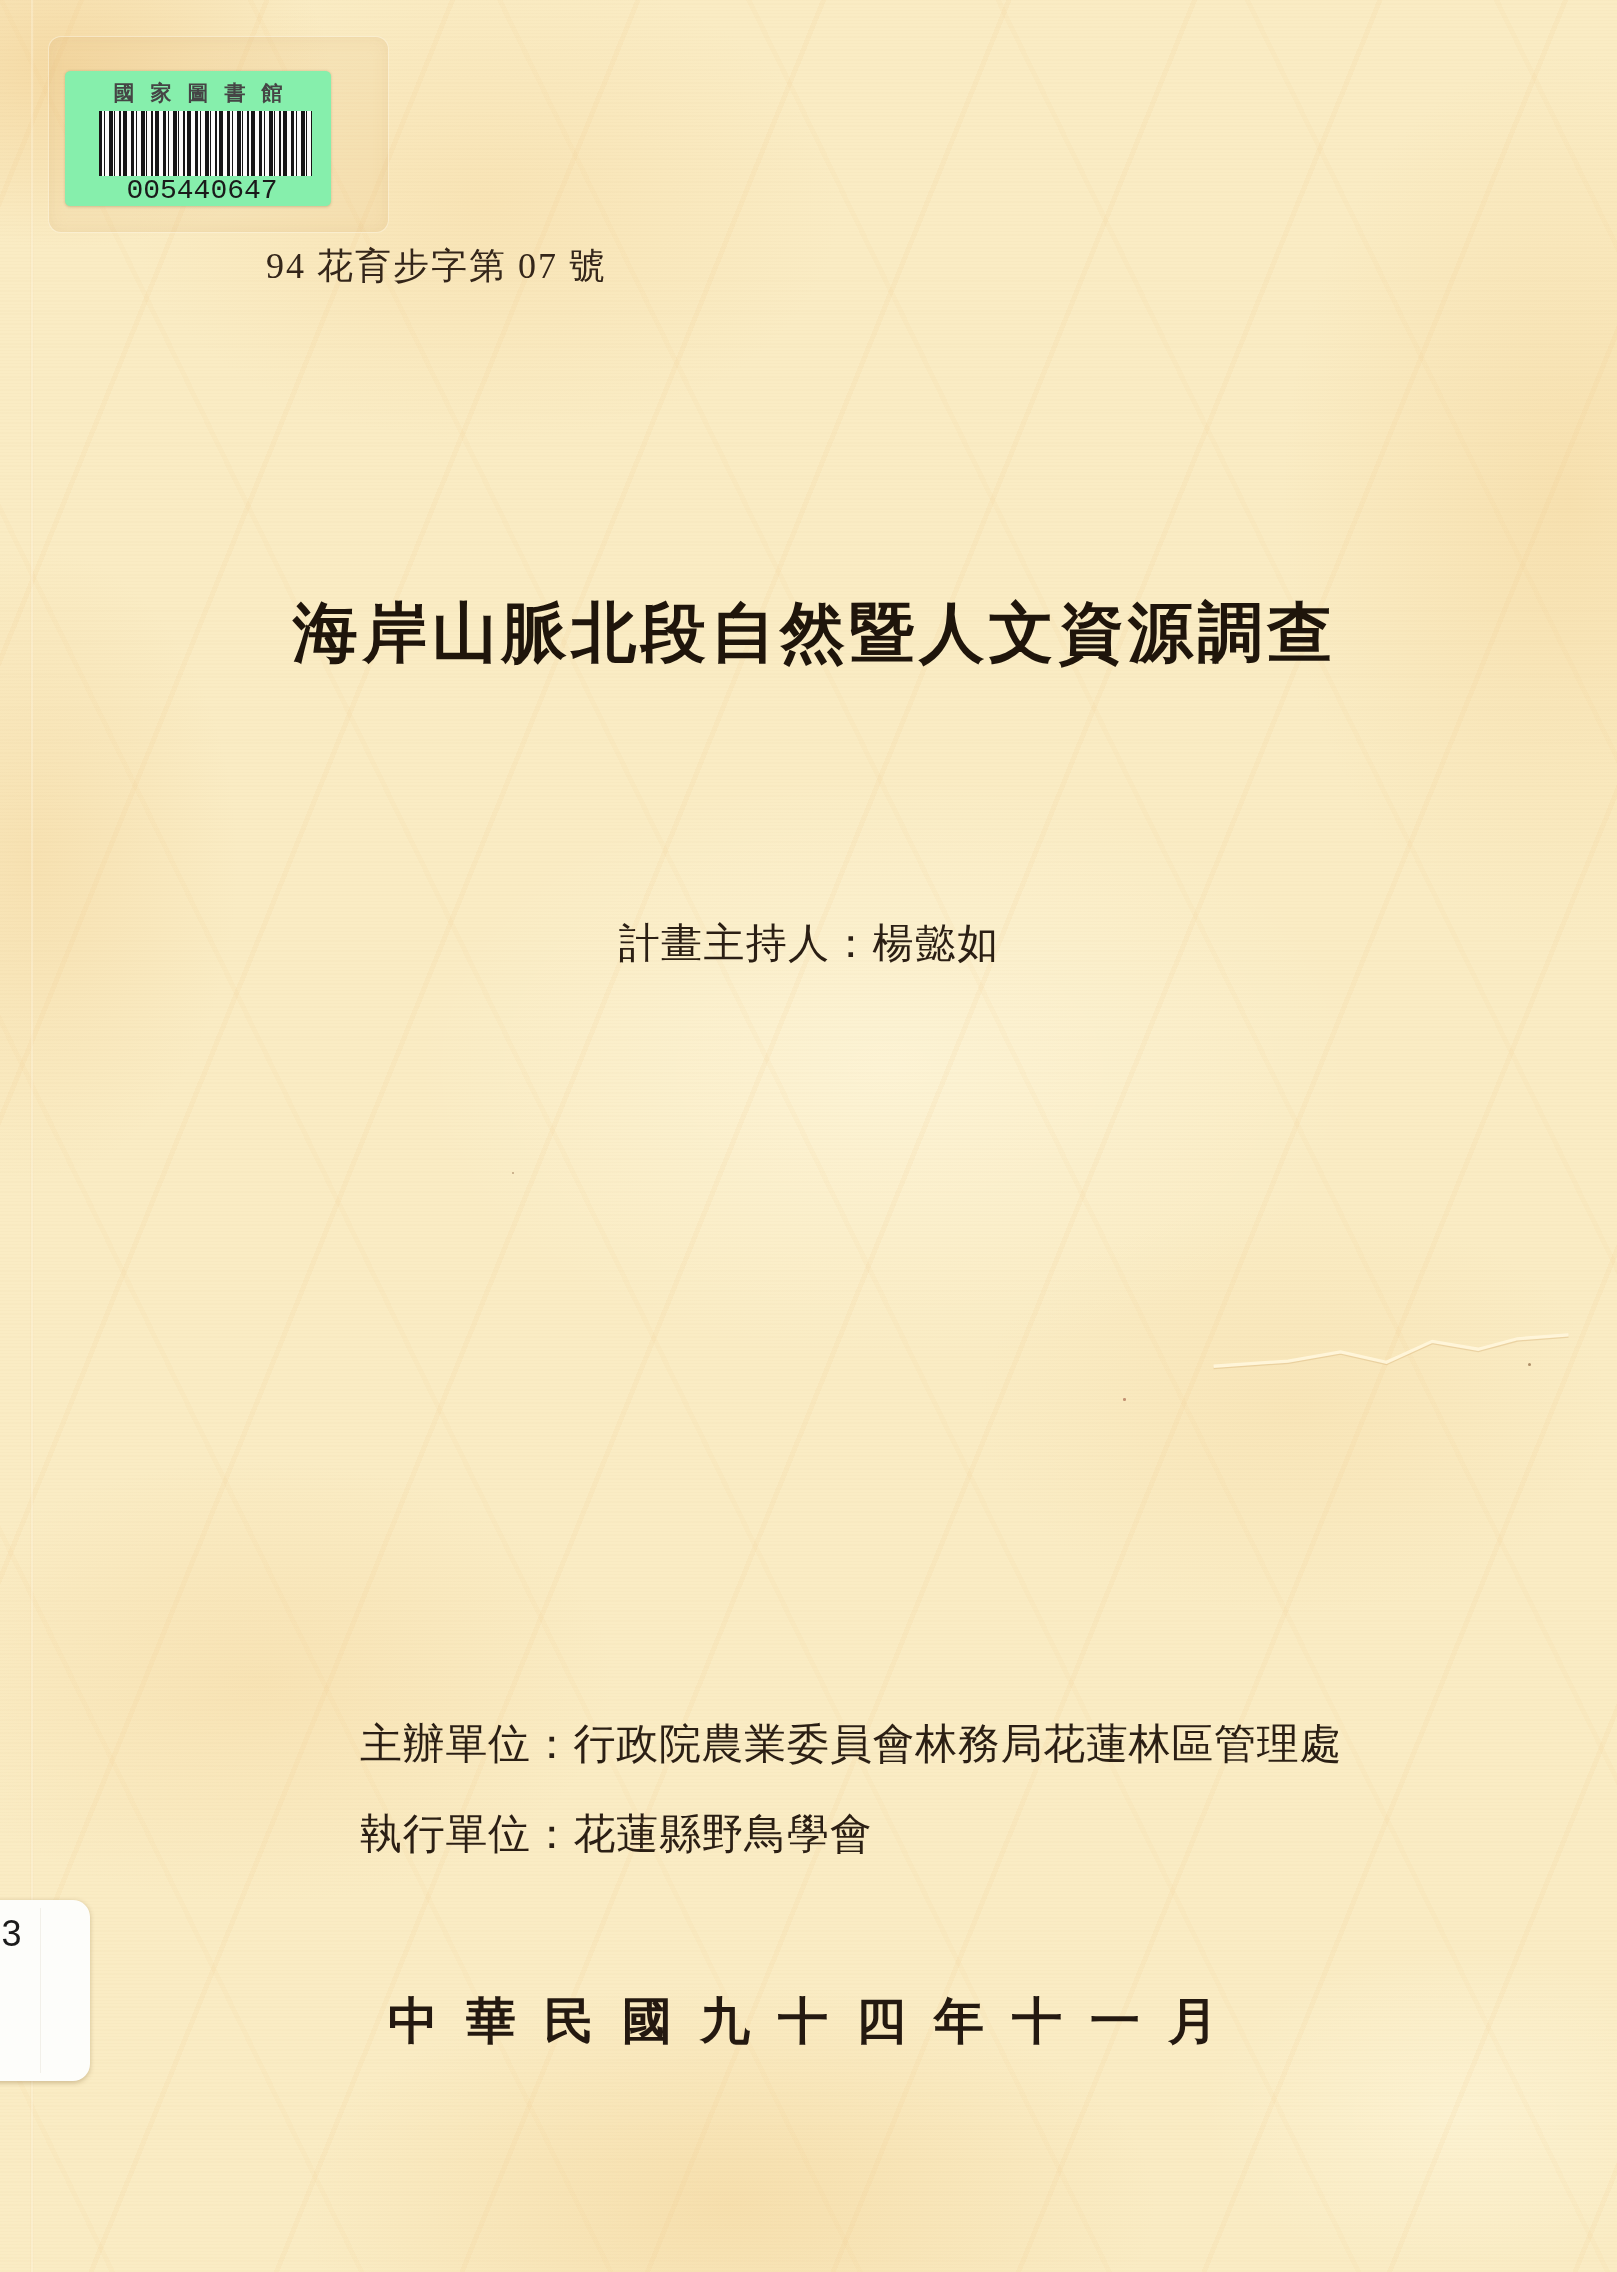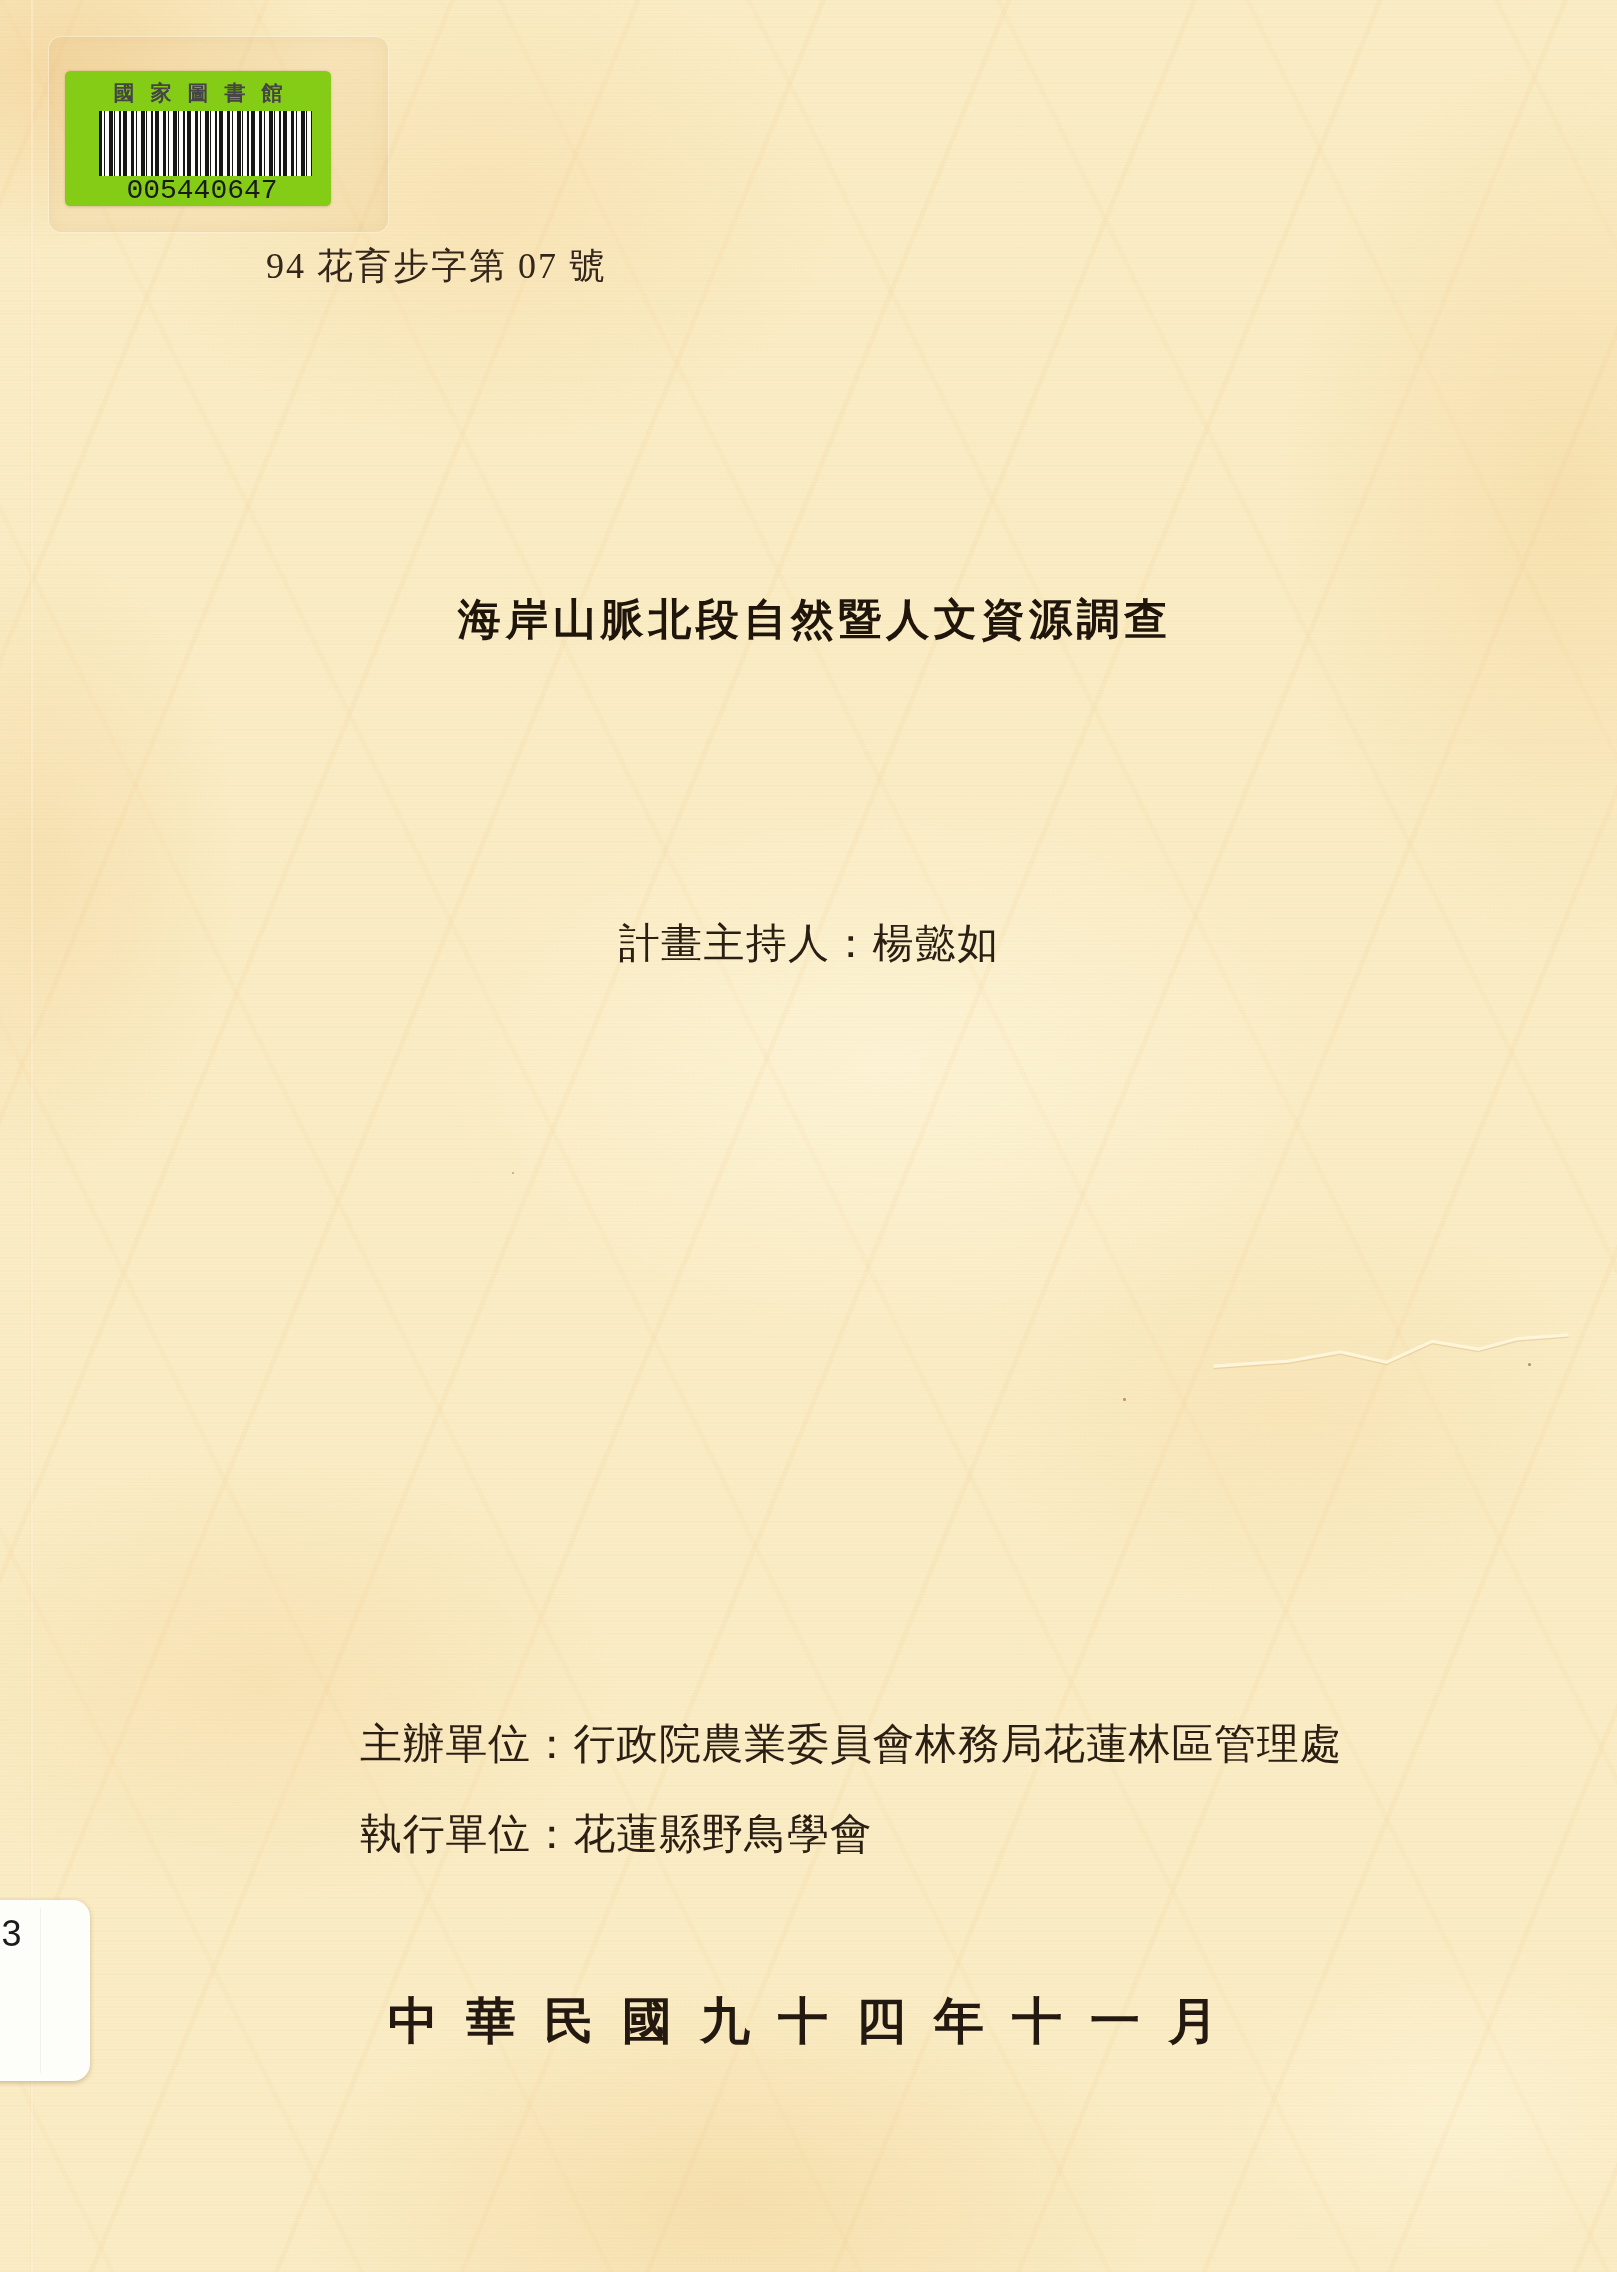--- a/index.html
+++ b/index.html
@@ -43,21 +43,21 @@
     background: rgba(224,186,122,0.14);
     border: 1.3px solid rgba(255,252,240,0.45);
     box-shadow: inset 0 0 16px rgba(205,165,105,0.18);
   }
 
   
   .lib-label {
     position: absolute;
     left: 65px; top: 71px;
     width: 266px; height: 135px;
-    background: #84cc16;
+    background: #86efac;
     border-radius: 5.3px;
     box-shadow: 0 0.7px 2.6px rgba(120,90,40,0.28);
   }
   .lib-name {
     position: absolute;
     top: 8px; left: 0; right: 0;
     text-align: center;
     font-size: 21px;
     font-weight: 600;
     letter-spacing: 16px;
@@ -92,21 +92,21 @@
     font-size: 36px;
     letter-spacing: 2px;
     color: #34261a;
   }
 
   .title {
     position: absolute;
     left: 0; right: 0; top: 594px;
     margin: 0;
     text-align: center;
-    font-size: 43px;
+    font-size: 65px;
     font-weight: 600;
     letter-spacing: 4.6px;
     text-indent: 4.6px;
     line-height: 1.2;
     color: #1f150b;
     padding-left: 8px;
   }
 
   .leader {
     position: absolute;

